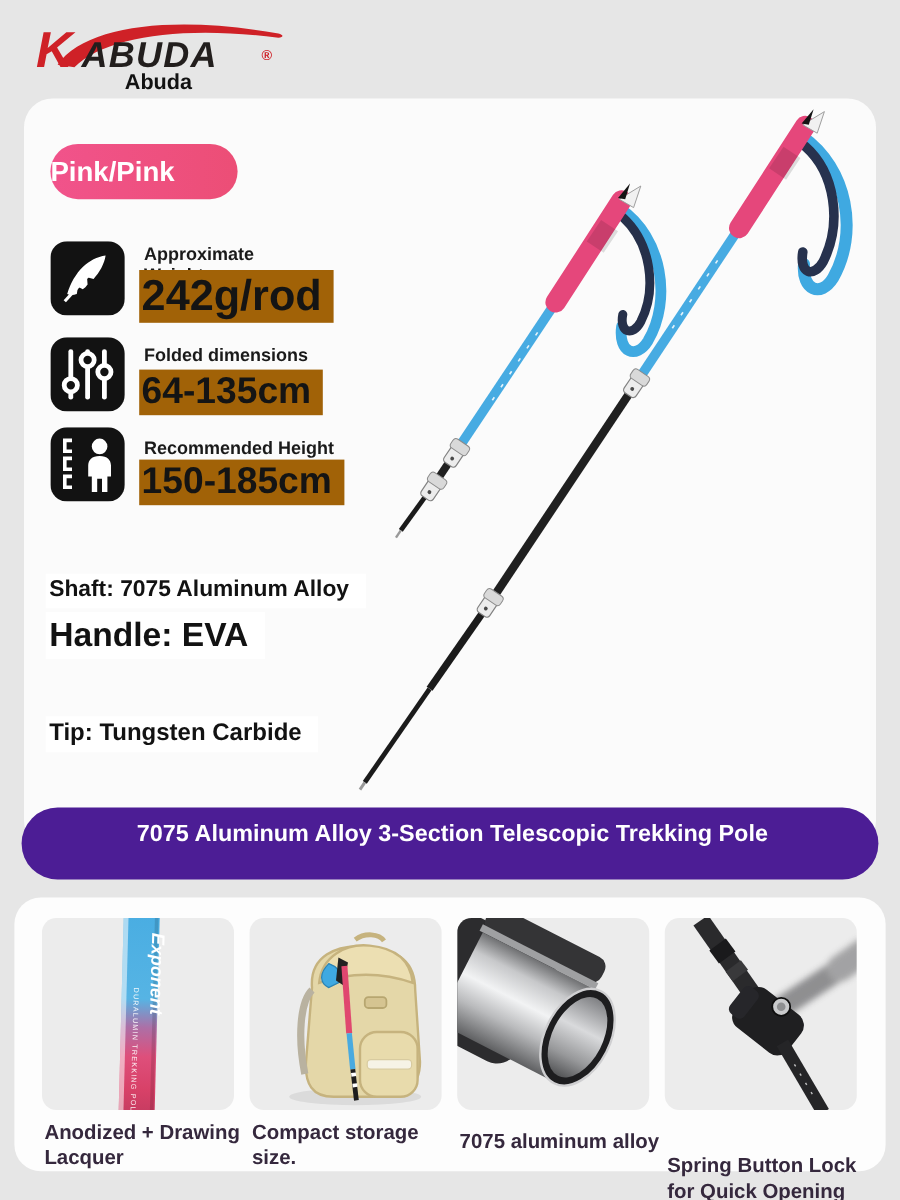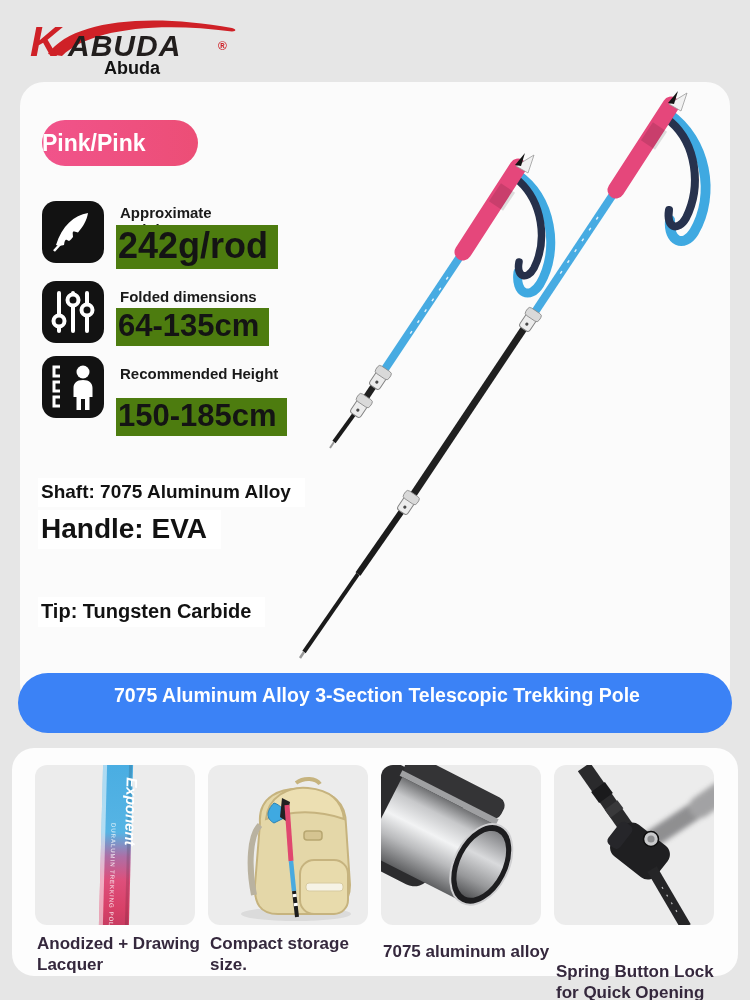--- a/index.html
+++ b/index.html
@@ -12,39 +12,39 @@
 
   
   .card{left:20px;top:82px;width:710px;height:626px;background:#fbfbfb;border-radius:24px;}
 
   .badge{left:22px;top:38px;width:156px;height:46px;border-radius:23px;
          background:linear-gradient(90deg,#f1538b,#ec4e76);
          color:#fff;font-size:23px;font-weight:bold;display:flex;align-items:center;}
 
   .spec-icon{width:62px;height:62px;}
   .spec-label{font-size:15px;font-weight:bold;color:#1a1a1a;line-height:1.15;}
-  .spec-value{font-weight:bold;color:#141414;background:#4d7c0f;display:inline-block;padding:0 10px 2px 2px;white-space:nowrap;}
+  .spec-value{font-weight:bold;color:#141414;background:#a16207;display:inline-block;padding:0 10px 2px 2px;white-space:nowrap;}
   #spec0-icon{left:22px;top:119px;} #spec0-label{left:100px;top:122px;width:110px;}
   #spec0-value{left:96px;top:143px;font-size:36px;}
   #spec1-icon{left:22px;top:199px;} #spec1-label{left:100px;top:206px;white-space:nowrap;}
   #spec1-value{left:96px;top:226px;font-size:31px;}
   #spec2-icon{left:22px;top:274px;} #spec2-label{left:100px;top:283px;white-space:nowrap;}
-  #spec2-value{left:96px;top:301px;font-size:31px;margin-top:15px;}
+  #spec2-value{left:96px;top:301px;font-size:31px;}
 
   .mat{left:18px;font-weight:bold;color:#121212;background:#fff;display:inline-block;
        padding:3px 14px 4px 3px;white-space:nowrap;}
   #mat0{top:396px;font-size:19px;}
   #mat1{top:428px;font-size:28px;}
   #mat2{top:475px;font-size:22px;}
   #mat3{top:515px;font-size:20px;}
 
   .poles{left:248px;top:0;width:462px;height:626px;}
 
   
-  .banner{left:18px;top:673px;width:714px;height:60px;background:#3b82f6;border-radius:32px;}
+  .banner{left:18px;top:673px;width:714px;height:60px;background:#4c1d95;border-radius:32px;}
   .banner-text{margin:10px 0 0 96px;width:545px;color:#ffffff;font-size:19.5px;font-weight:bold;line-height:1.25;}
 
   
   .panel{left:12px;top:748px;width:726px;height:228px;background:#fdfdfd;border-radius:22px;}
   .tile{top:17px;width:160px;height:160px;border-radius:12px;background:#ececec;overflow:hidden;}
   #tile0{left:23px;} #tile1{left:196px;} #tile2{left:369px;} #tile3{left:542px;}
   .cap{top:186px;width:172px;font-size:17px;font-weight:bold;color:#35283d;line-height:1.22;}
   #cap0{left:25px;} #cap1{left:198px;} #cap2{left:371px;top:194px;} #cap3{left:544px;margin-top:28px;}
 </style>
 </head>

